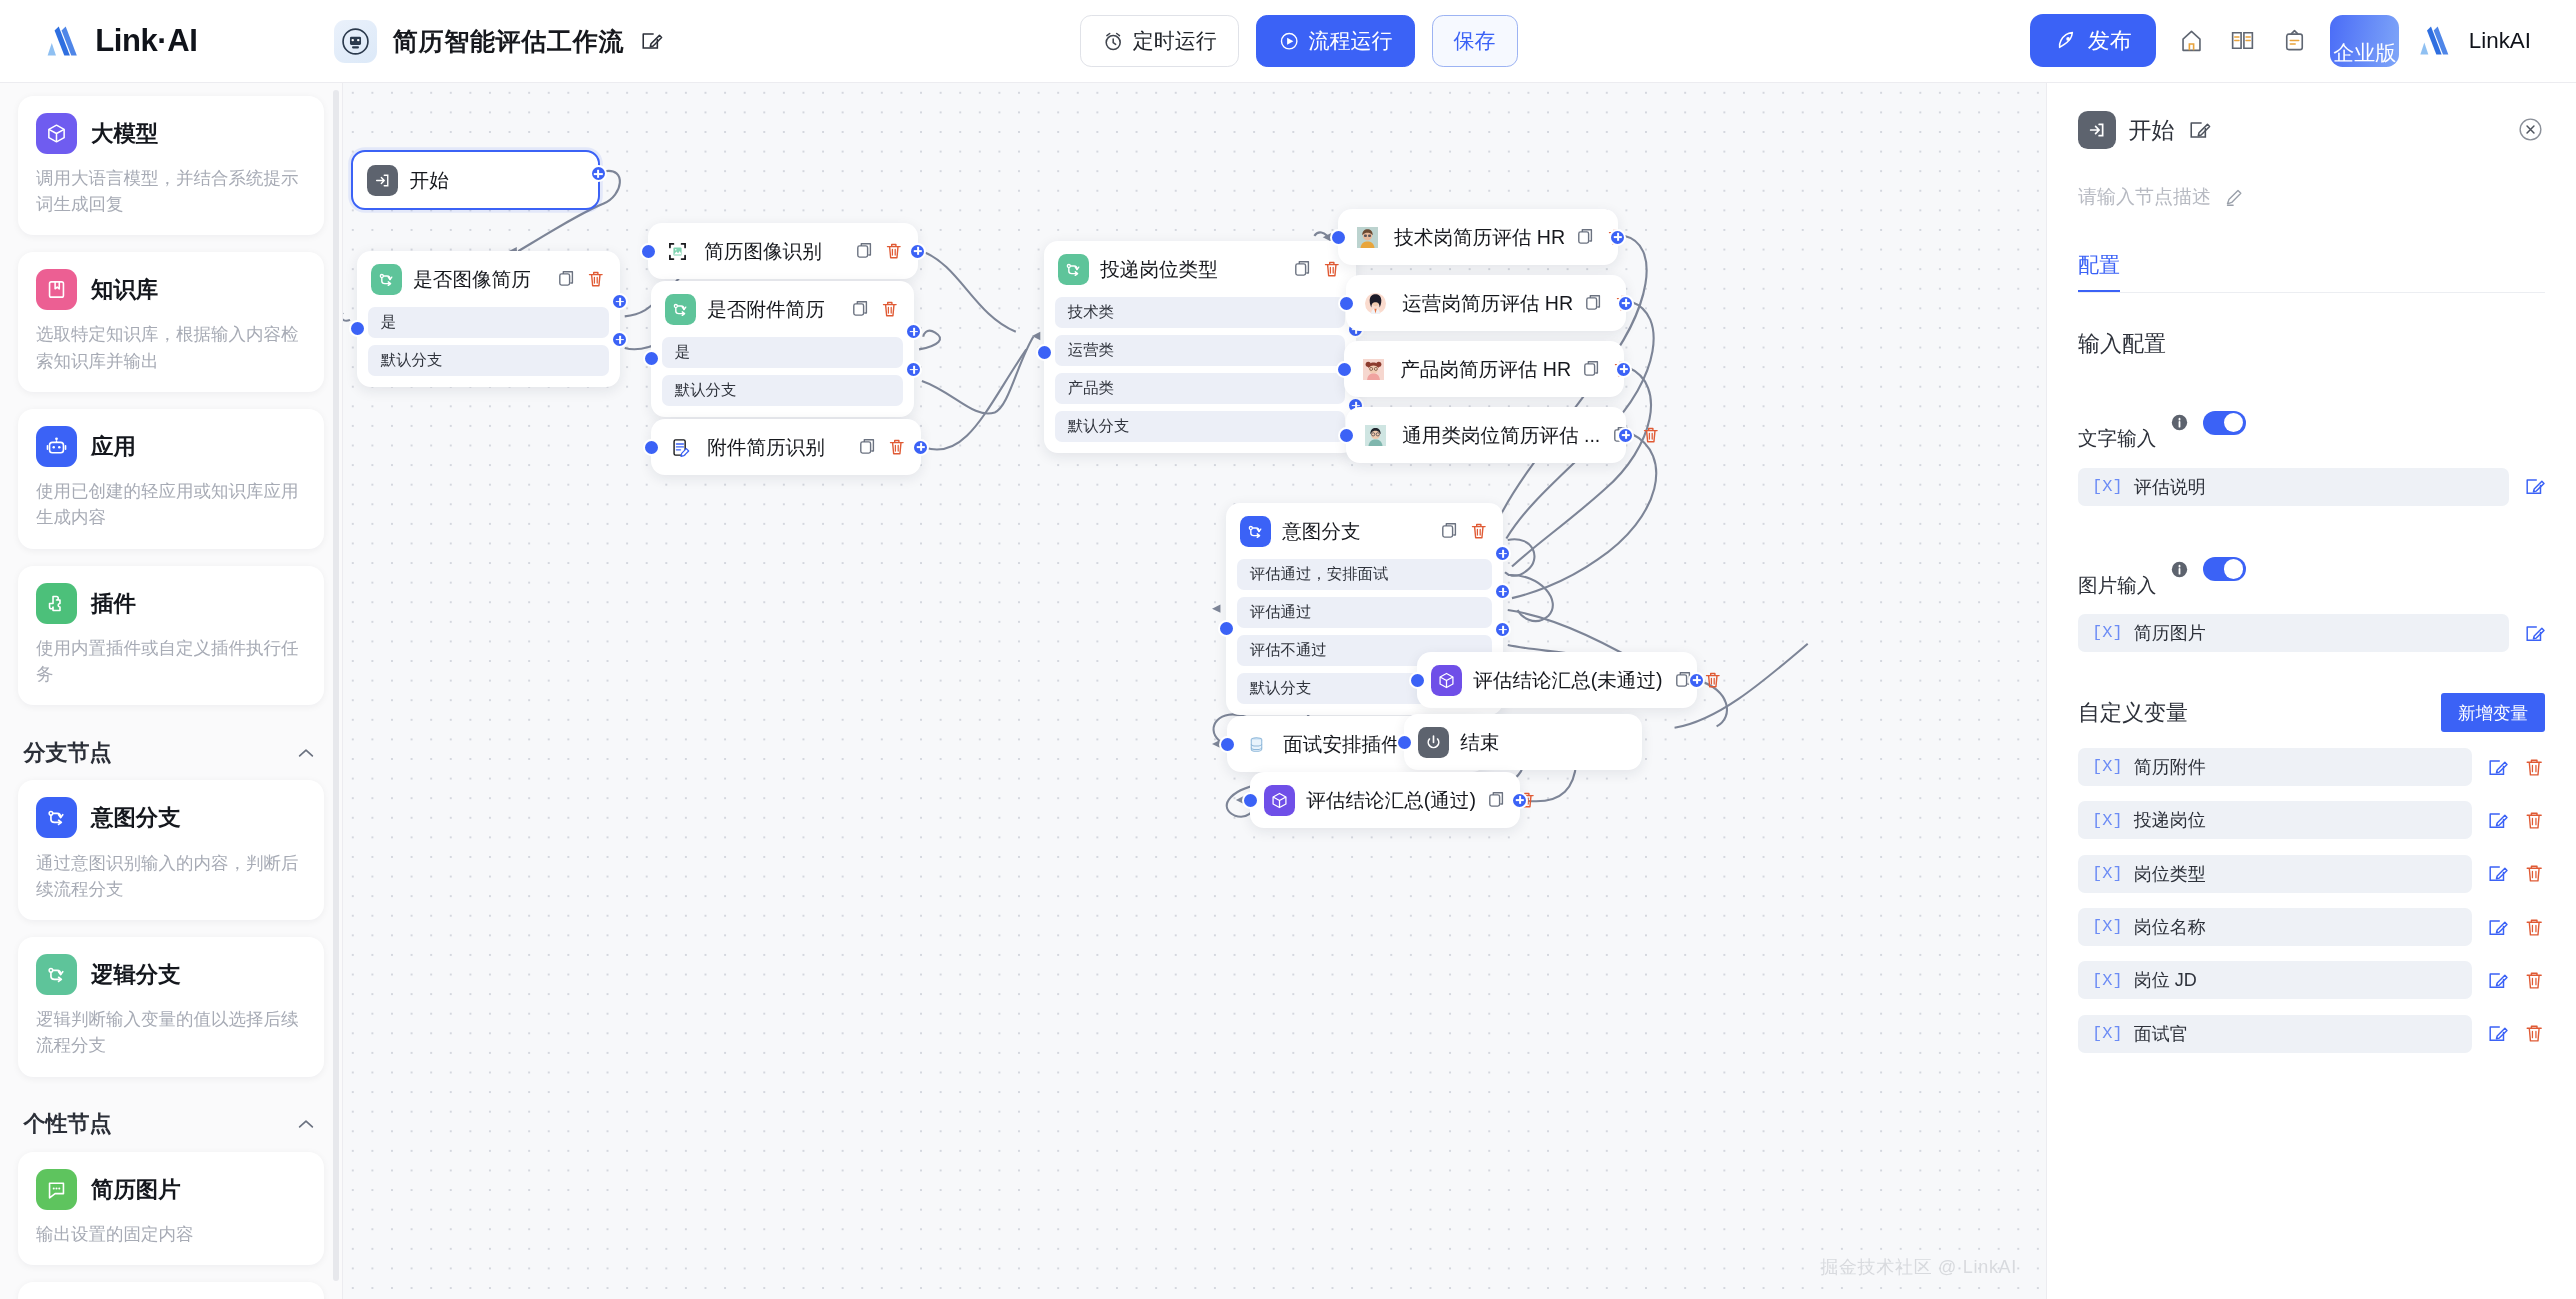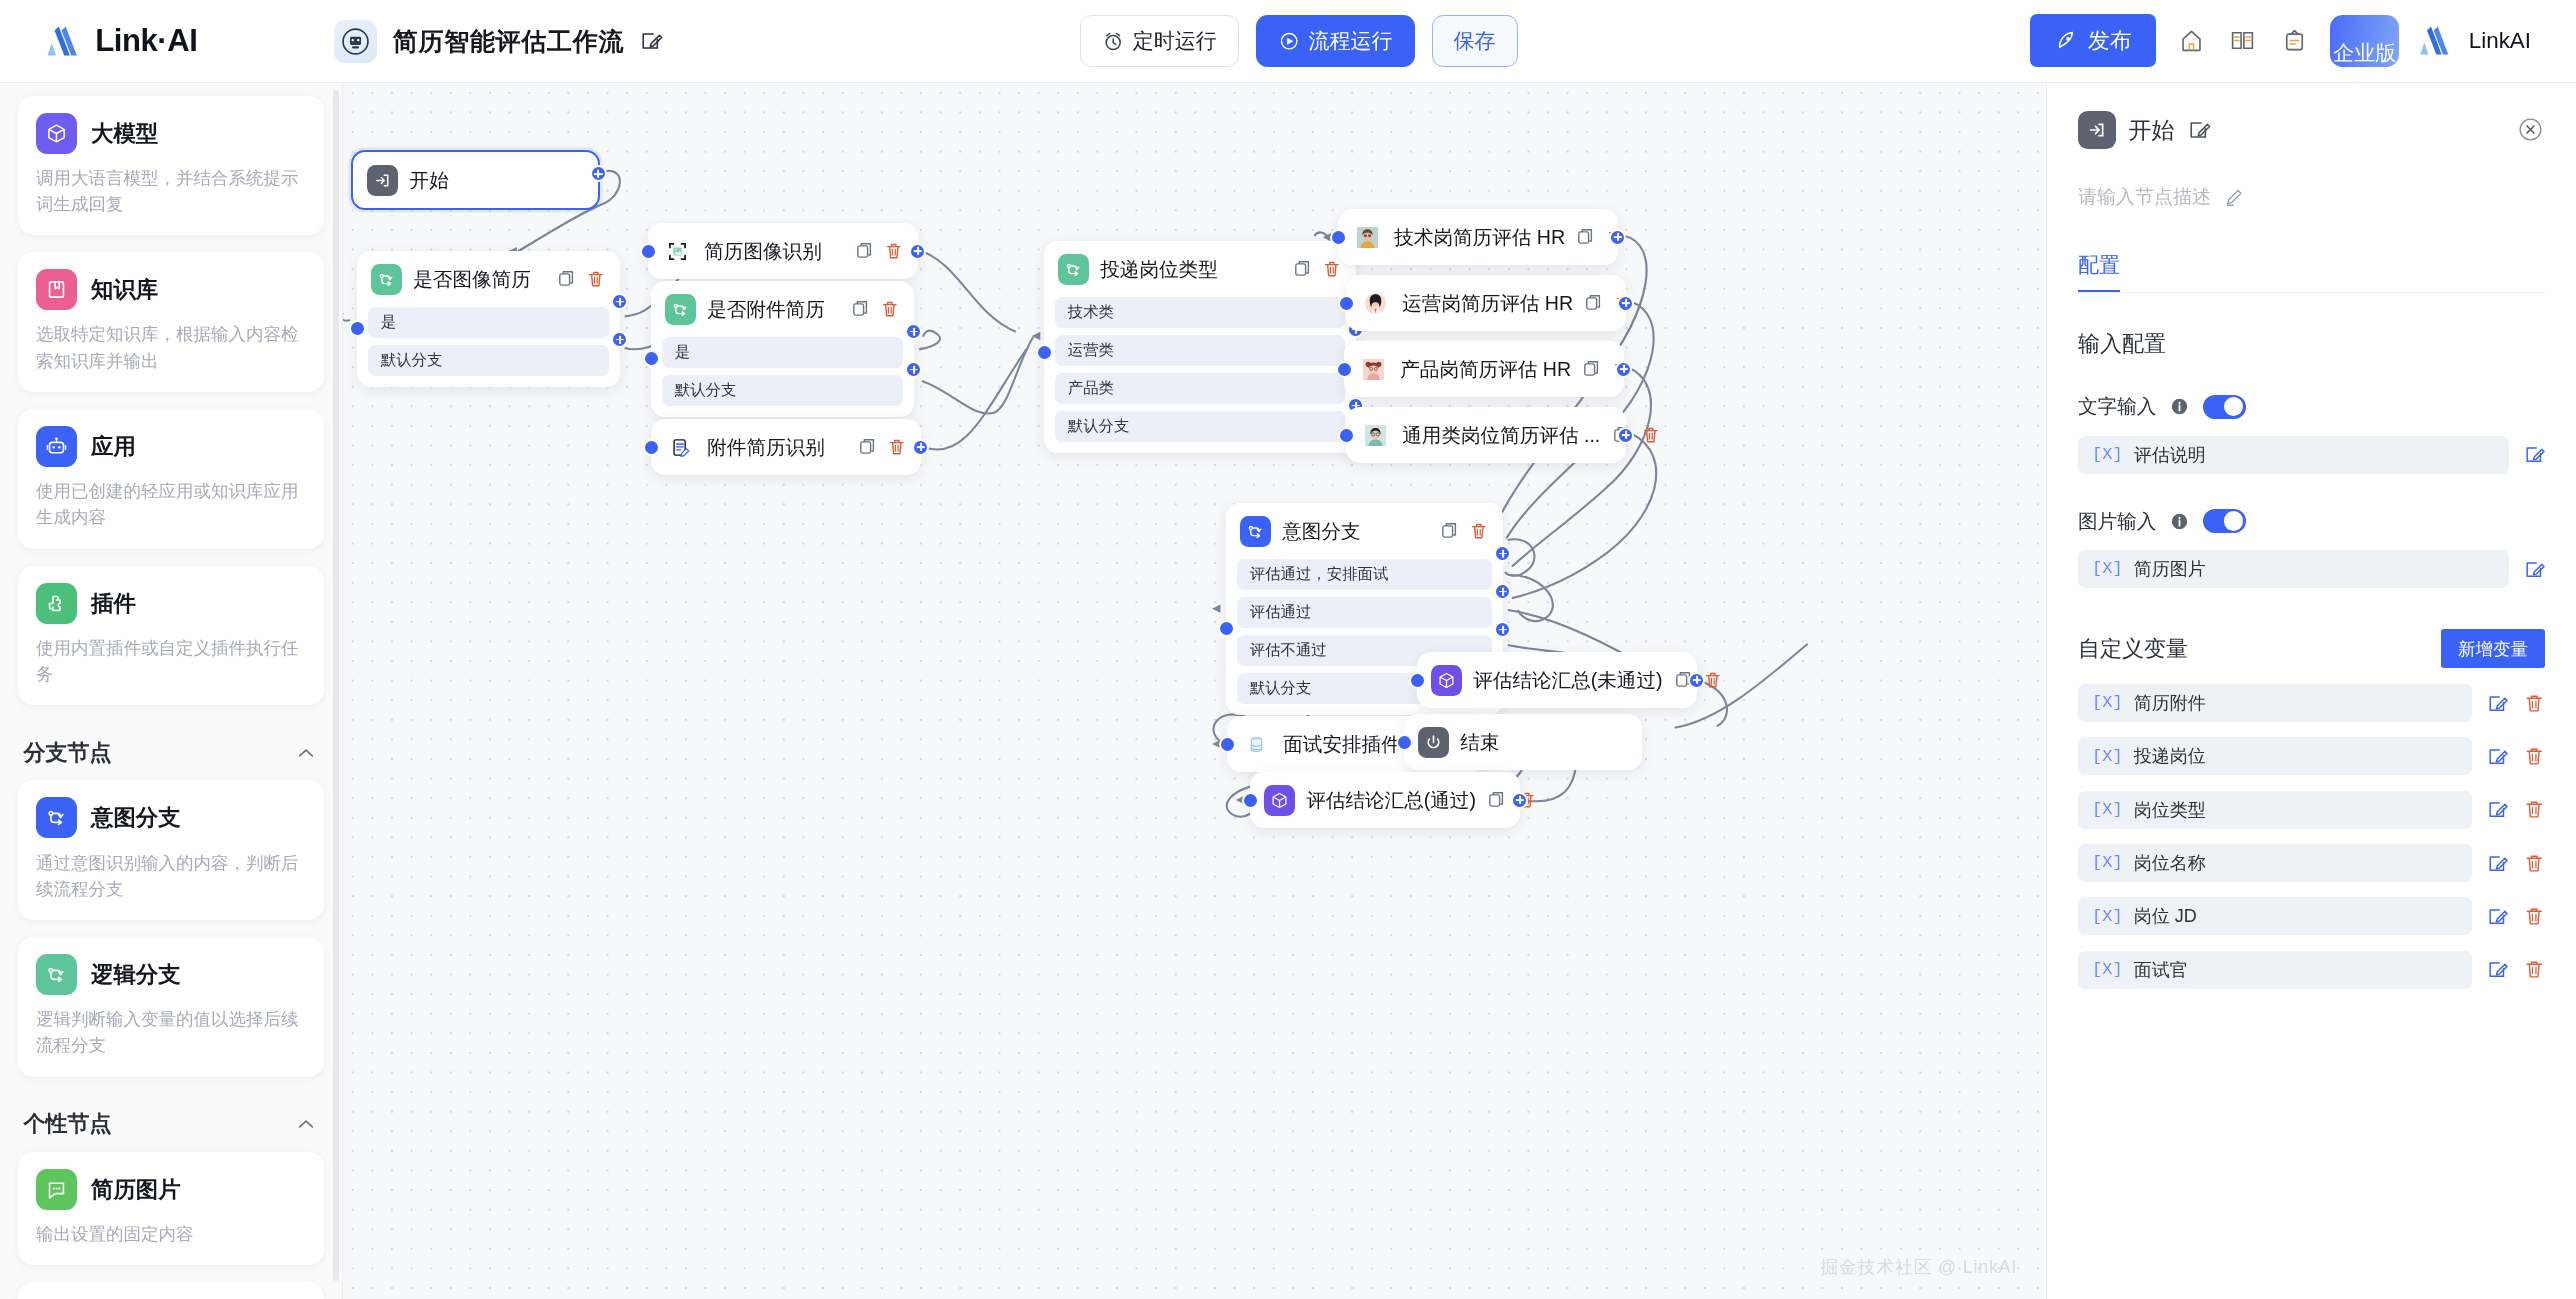--- a/index.html
+++ b/index.html
@@ -38,21 +38,21 @@
     height:52px; border-radius:11.2px; font-size:21px; cursor:pointer;
     padding:16px 21px; white-space:nowrap;
   }
   .btn-outline { background:#fff;border:1.1px solid #e0e2e8;color:#1f2329;}
   .btn-primary { background:#3b62f6;border:1.1px solid #3b62f6;color:#fff; font-weight:400;}
   .btn-ghost { background:#f6f9ff;border:1.1px solid #9cb3f3;color:#3b62f6;}
   .btn svg{width:22.4px;height:22.4px;}
 
   .right-actions { position:absolute; right:45px; top:14px; display:flex; align-items:center; gap:19.6px;}
   .btn-publish{
-    background:#3b62f6;color:#fff;height:53px;border-radius:7px;
+    background:#3b62f6;color:#fff;height:53px;border-radius:13px;
     display:flex;align-items:center;gap:9.8px;padding:0 24px;font-size:22px;cursor:pointer;
   }
   .hdr-icon{width:32px;height:32px;cursor:pointer; display:flex;align-items:center;justify-content:center;}
   .hdr-icon svg{width:31px;height:31px;}
   .ent-badge{
     height:52px;border-radius:12.6px;padding:0 3px;display:flex;align-items:flex-end;
     background:linear-gradient(100deg,#4a6cf7,#7fa6f8);color:#fff;font-size:21px;cursor:pointer;
     font-weight:400;
   }
   .user-area{display:flex;align-items:center;gap:14px;cursor:pointer;}
@@ -138,21 +138,21 @@
   .rp-ico svg{width:24px;height:24px;}
   .rp-title{font-size:23px;color:#2d313a;}
   .rp-close{position:absolute;right:31px;top:32px;width:29px;height:29px;cursor:pointer;}
   .rp-desc{display:flex;align-items:center;gap:12.6px;margin-top:35px;}
   .rp-desc span{font-size:19px;color:#b7bac2;}
   .rp-desc svg{width:21px;height:21px;}
   .rp-tabs{margin-top:41px;border-bottom:1.4px solid #eceef2;}
   .rp-tab{display:inline-block;font-size:21px;color:#3b62f6;font-weight:500;padding-bottom:11.2px;border-bottom:2.8px solid #3b62f6;cursor:pointer;}
   .rp-section-title{font-size:22px;color:#2d313a;margin-top:36px;}
   .rp-row{display:flex;align-items:center;gap:12.6px;margin-top:34px;}
-  .rp-label{font-size:19.6px;color:#2d313a;}
+  .rp-label{font-size:19.6px;color:#2d313a;margin-top:32px;}
   .info-i{width:21px;height:21px;}
   .toggle{width:43px;height:24px;border-radius:12.6px;background:#3b62f6;position:relative;cursor:pointer;flex:none;}
   .toggle::after{content:"";position:absolute;right:2.1px;top:2.1px;width:19.6px;height:19.6px;border-radius:50%;background:#fff;}
   .var-row{display:flex;align-items:center;gap:14px;margin-top:15.4px;}
   .var-pill{
     flex:1;height:38px;border-radius:7px;background:#eef1f6;display:flex;align-items:center;gap:11.2px;padding:0 14px;
   }
   .var-x{font-size:17px;color:#6c8cf5;font-family:"Liberation Mono",monospace;}
   .var-name{font-size:18px;color:#2d313a;}
   .act-ico{width:22.4px;height:22.4px;cursor:pointer;flex:none;}

